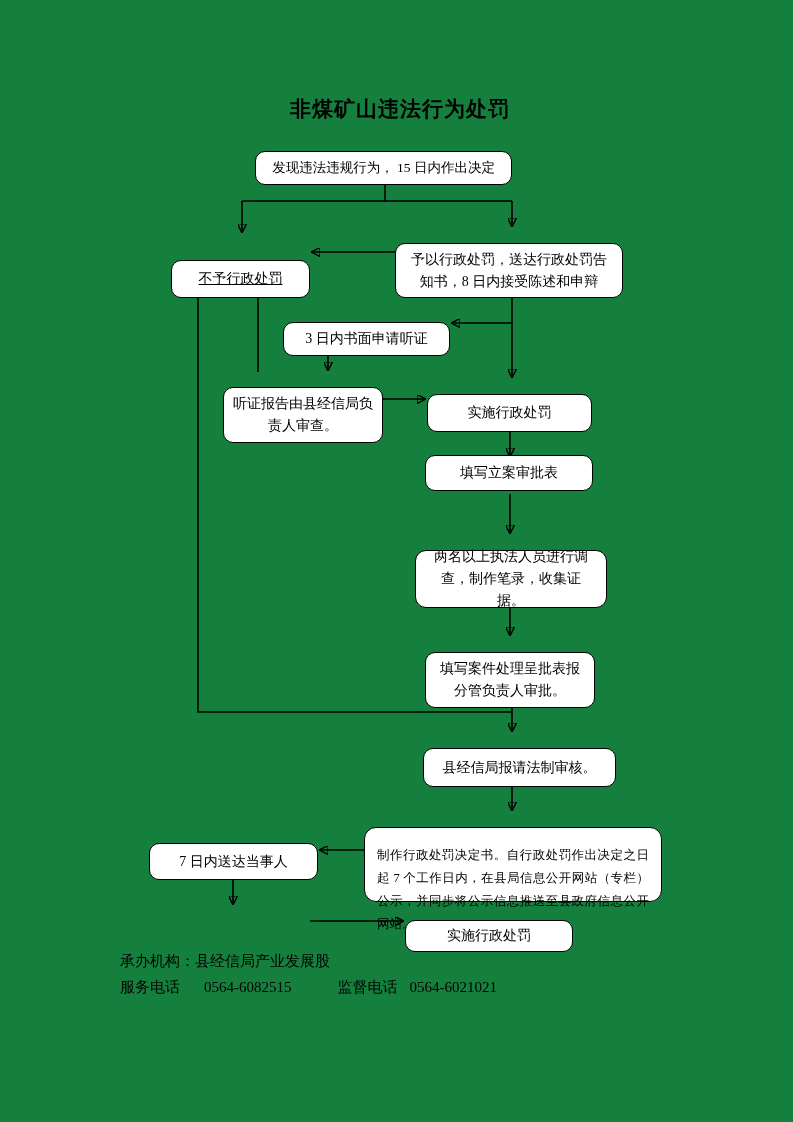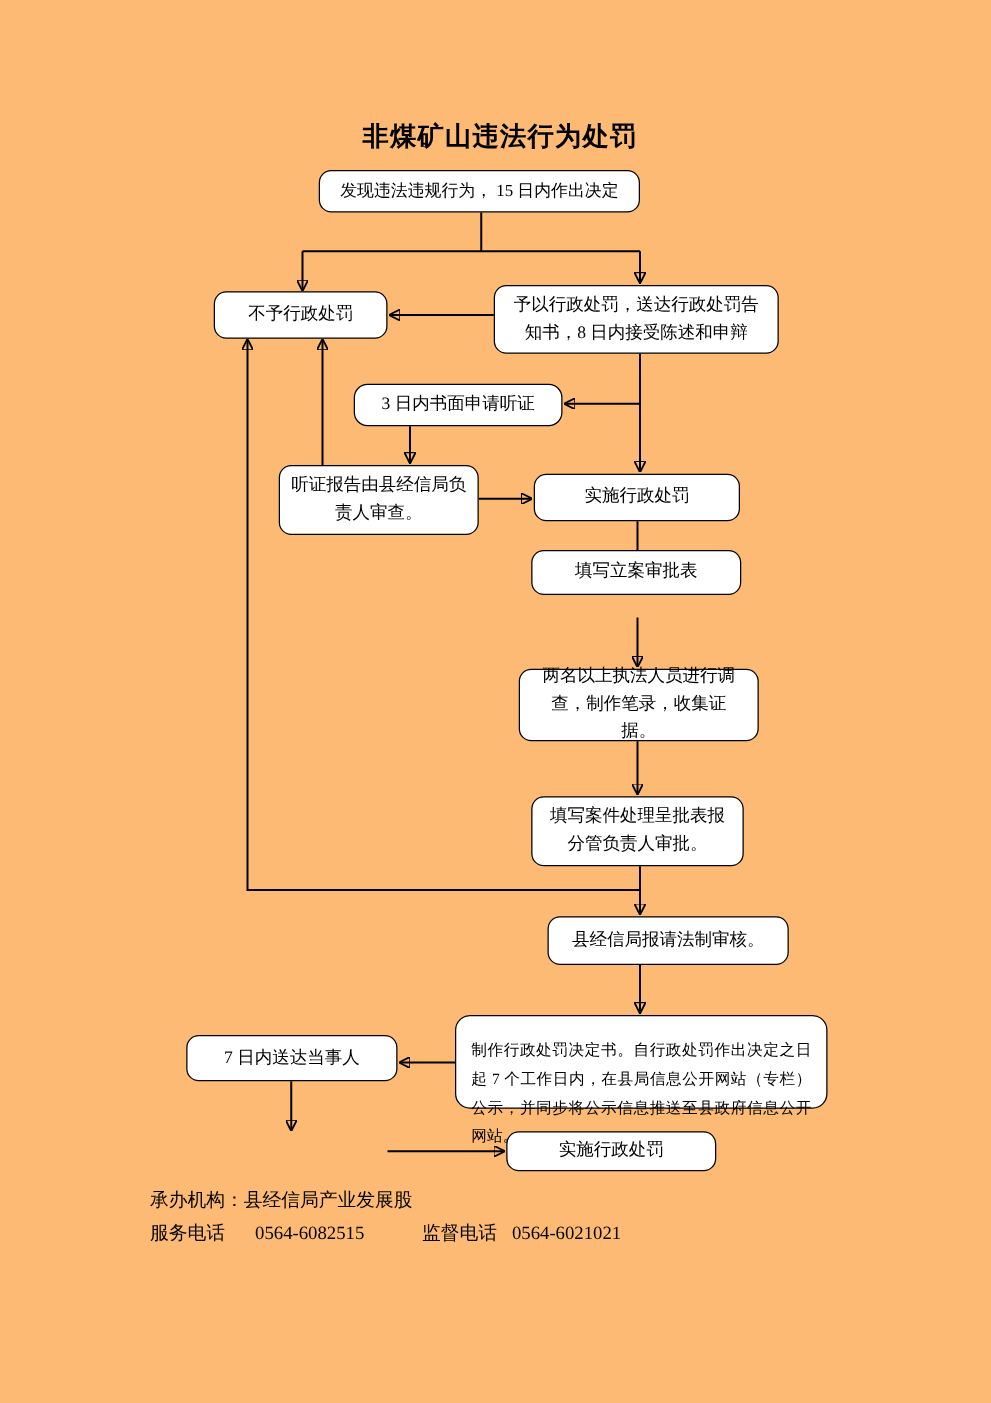--- a/index.html
+++ b/index.html
@@ -1,21 +1,21 @@
 <!DOCTYPE html>
 <html><head>
 <meta charset="utf-8">
 <style>
   html, body { margin: 0; padding: 0; background: #e8e8e8; }
   .page {
     position: relative;
     width: 793px;
     height: 1122px;
     margin: 0 auto;
-    background: #fdba74;
+    background: #15803d;
     font-family: "Liberation Serif", "DejaVu Serif", serif;
     color: #000;
     overflow: hidden;
   }
   .title {
     position: absolute;
     left: 250px;
     top: 94px;
     width: 300px;
     margin: 0;
@@ -42,32 +42,33 @@
     background: #ffffff;
     border: 1.6px solid #000;
     border-radius: 10px;
     display: flex;
     align-items: center;
     justify-content: center;
     text-align: center;
     font-size: 14px;
     line-height: 1.55;
     padding: 2px 9px;
+    margin-top: 15px;
   }
   
   #n-start          { left:255px; top:136px; width:257px; height:34px; font-size:13.5px; white-space:nowrap; padding:0 4px; }
-  #n-no-penalty     { left:171px; top:233px; width:139px; height:38px; }
+  #n-no-penalty     { left:171px; top:245px; width:139px; height:38px;text-decoration:underline; }
   #n-penalty-notice { left:395px; top:228px; width:228px; height:55px; }
-  #n-hearing-request{ left:283px; top:307px; width:167px; height:34px;border-radius:11px; }
+  #n-hearing-request{ left:283px; top:307px; width:167px; height:34px; }
   #n-hearing-report { left:223px; top:372px; width:160px; height:56px; }
   #n-implement-1    { left:427px; top:379px; width:165px; height:38px; }
   #n-file-form      { left:425px; top:440px; width:168px; height:36px; }
-  #n-investigate    { left:415px; top:535px; width:192px; height:58px; padding:2px 14px; }
+  #n-investigate    { left:415px; top:535px; width:192px; height:58px; padding:2px 14px;border-radius:11px; }
   #n-case-report    { left:425px; top:637px; width:170px; height:56px; padding:18px 13px; }
-  #n-legal-review   { left:438px; top:733px; width:193px; height:39px; }
+  #n-legal-review   { left:423px; top:733px; width:193px; height:39px; }
   #n-decision-doc   { left:364px; top:812px; width:298px; height:75px;
                       font-size:12.5px; line-height:1.85; text-align:justify;
                       padding:16px 12px; border-radius:12px; display:block; }
   #n-deliver        { left:149px; top:828px; width:169px; height:37px; }
   #n-close-case     { left:142px; top:906px; width:168px; height:31px; }
   #n-implement-2    { left:405px; top:905px; width:168px; height:32px; }
   .footer {
     position: absolute;
     left: 120px;
     top: 948px;

